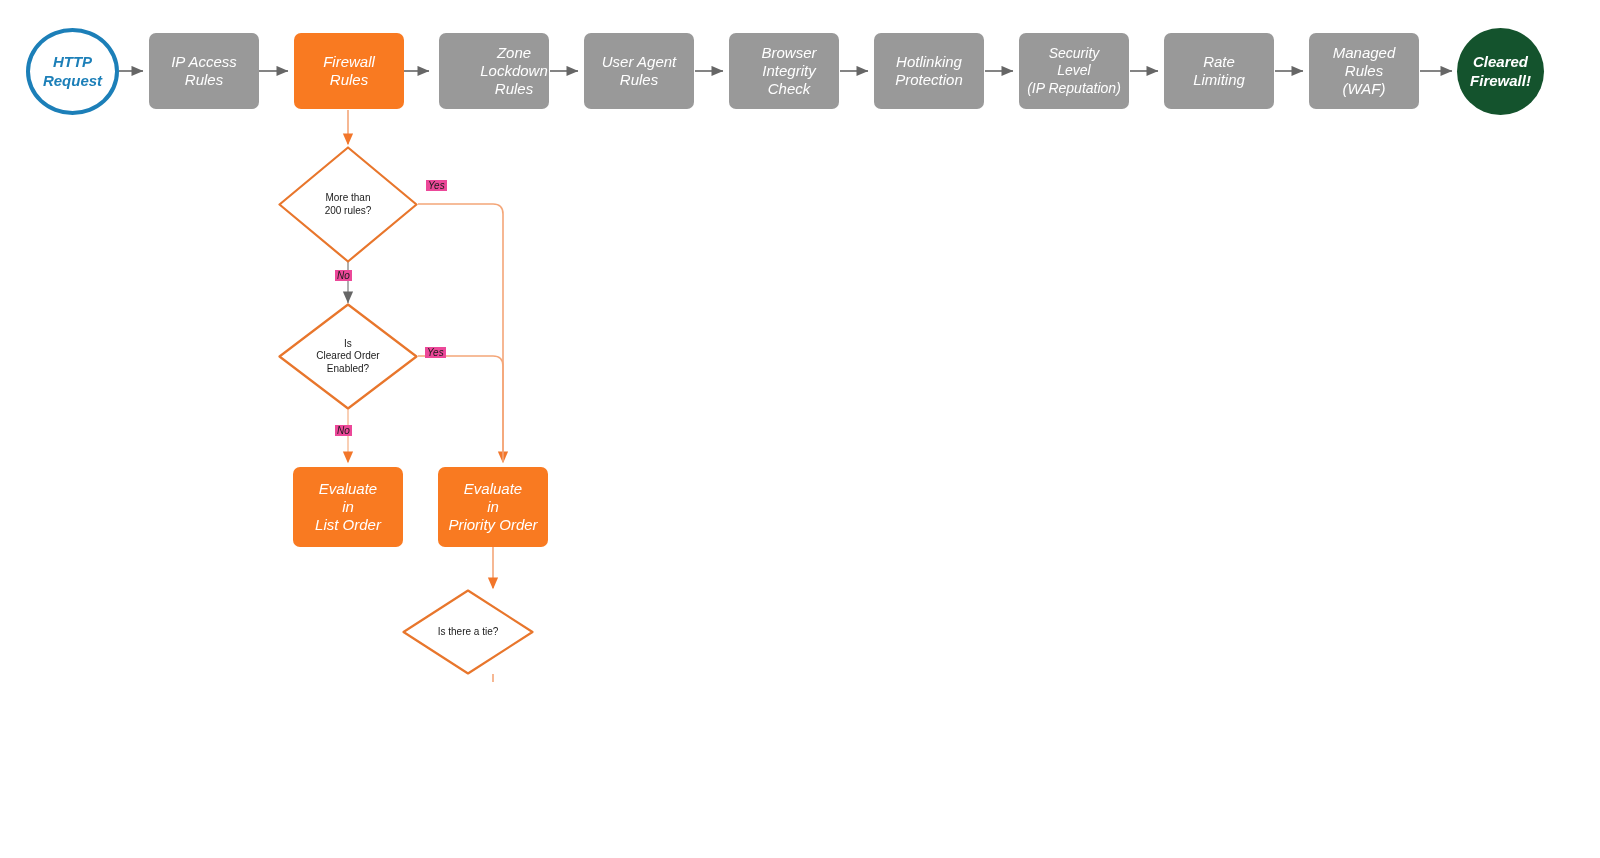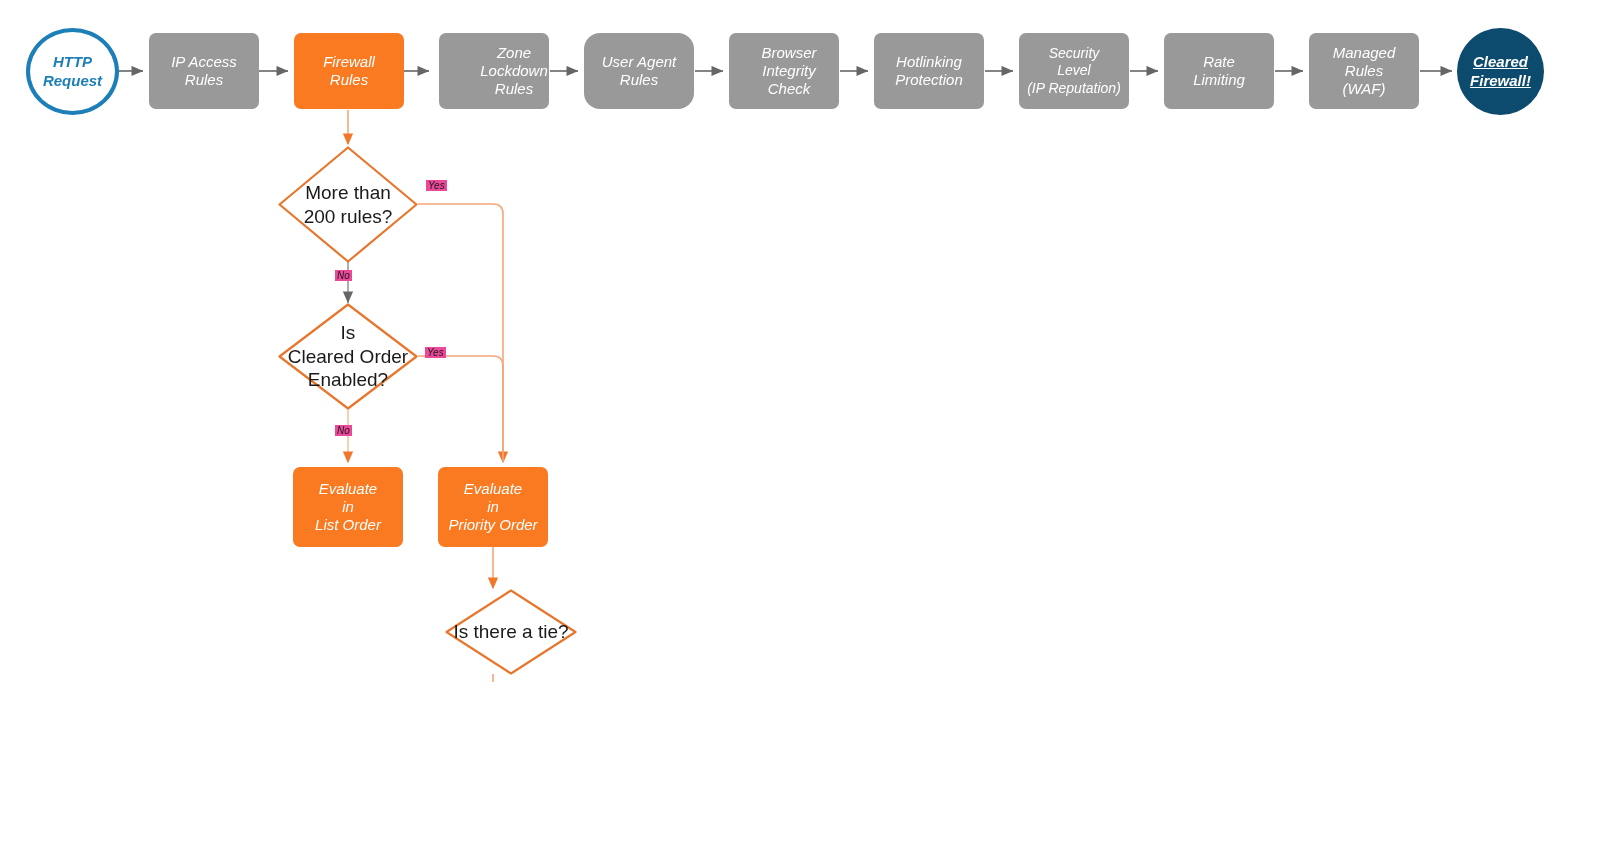--- a/index.html
+++ b/index.html
@@ -54,23 +54,22 @@
     font-style: italic;
     font-weight: bold;
     font-size: 15px;
   }
   .terminator.outline {
     background: #ffffff;
     border: 4px solid #1C7FB8;
     color: #1C7FB8;
   }
   .terminator.filled {
-    background: #0c4a6e;
+    background: #14532d;
     color: #ffffff;
-    text-decoration: underline;
   }
 
   
   .decision {
     position: absolute;
     box-sizing: border-box;
   }
   .decision .dia-svg {
     position: absolute;
     left: 0; top: 0;
@@ -79,21 +78,21 @@
   }
   .decision .dtext {
     position: absolute;
     left: 0; top: 0;
     width: 100%;
     height: 100%;
     display: flex;
     align-items: center;
     justify-content: center;
     text-align: center;
-    font-size: 19px;
+    font-size: 10px;
     color: #1a1a1a;
     line-height: 1.25;
     white-space: pre-line;
   }
 
   
   .edge-label {
     position: absolute;
     font-size: 10px;
     font-style: italic;
@@ -160,21 +159,21 @@
     <span class="label">Firewall
 Rules</span>
   </div>
 
   <div class="node proc gray" style="left:439px; top:33px; width:110px; height:76px;padding-left:40px;">
     <span class="label">Zone
 Lockdown
 Rules</span>
   </div>
 
-  <div class="node proc gray" style="left:584px; top:33px; width:110px; height:76px;border-radius:16px;">
+  <div class="node proc gray" style="left:584px; top:33px; width:110px; height:76px;">
     <span class="label">User Agent
 Rules</span>
   </div>
 
   <div class="node proc gray" style="left:729px; top:33px; width:110px; height:76px;padding-left:10px;">
     <span class="label">Browser
 Integrity
 Check</span>
   </div>
 
@@ -215,21 +214,21 @@
 
   <div class="decision" style="left:278px; top:303px; width:140px; height:107px;">
     <svg class="dia-svg" viewBox="0 0 140 107" preserveAspectRatio="none">
       <polygon points="70,1.5 138.5,53.5 70,105.5 1.5,53.5" fill="#ffffff" stroke="#E8762C" stroke-width="2.2" stroke-linejoin="round"></polygon>
     </svg>
     <div class="dtext">Is
 Cleared Order
 Enabled?</div>
   </div>
 
-  <div class="decision" style="left:445px; top:589px; width:132px; height:86px;">
+  <div class="decision" style="left:402px; top:589px; width:132px; height:86px;">
     <svg class="dia-svg" viewBox="0 0 132 86" preserveAspectRatio="none">
       <polygon points="66,1.5 130.5,43 66,84.5 1.5,43" fill="#ffffff" stroke="#E8762C" stroke-width="2.2" stroke-linejoin="round"></polygon>
     </svg>
     <div class="dtext">Is there a tie?</div>
   </div>
 
   <div class="node proc orange" style="left:293px; top:467px; width:110px; height:80px;">
     <span class="label">Evaluate
 in
 List Order</span>

